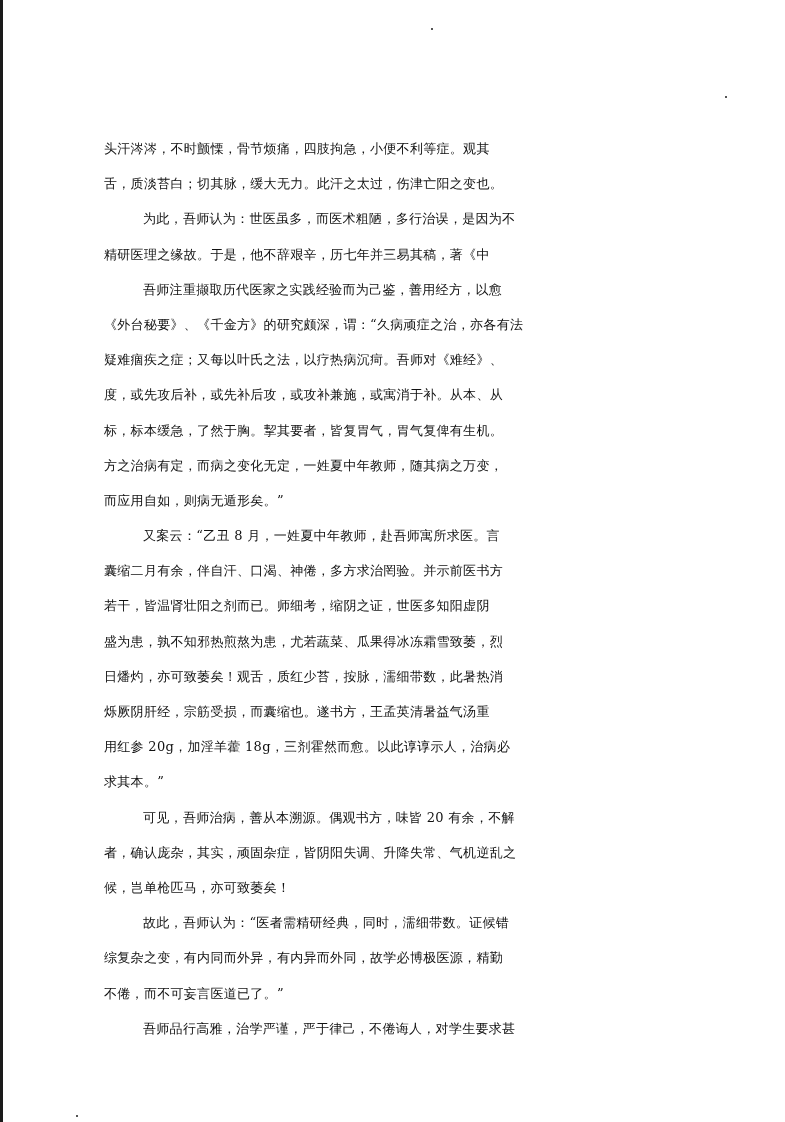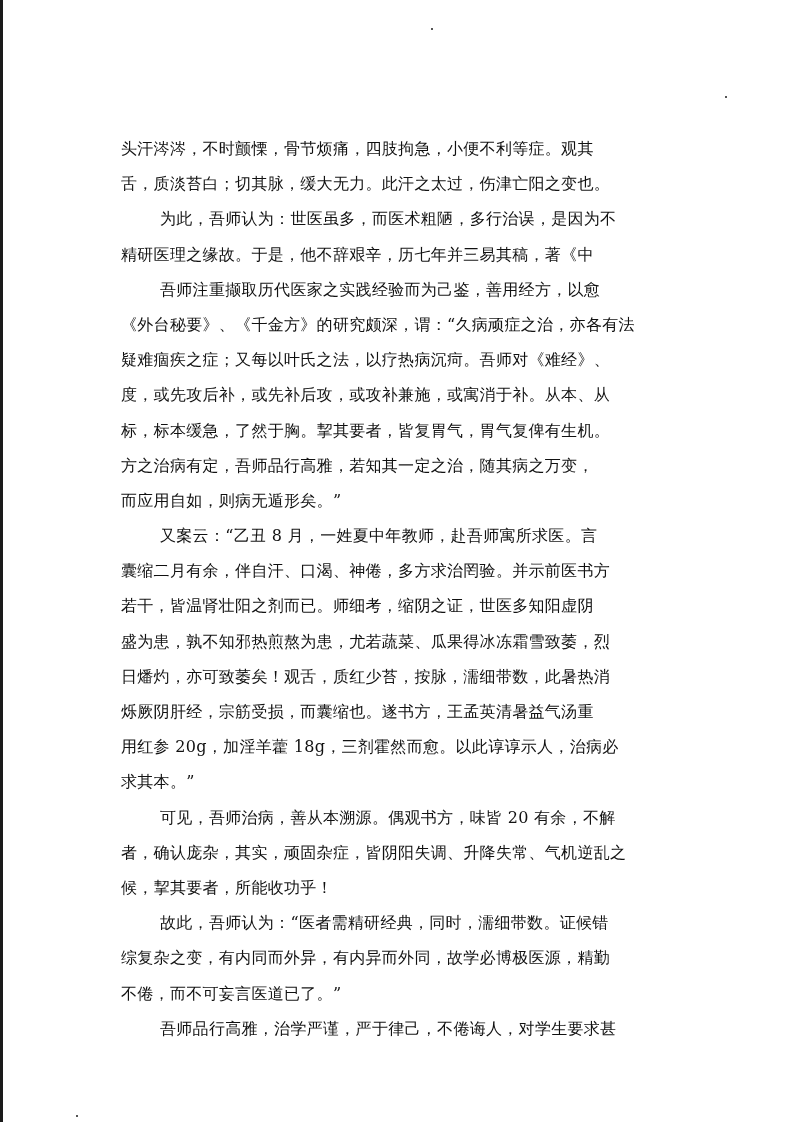--- a/index.html
+++ b/index.html
@@ -31,24 +31,23 @@
     }
     .page-body {
       position: absolute;
       left: 104px;
       top: 131px;
       width: 588px;
     }
     .line {
       height: 35.2px;
       line-height: 35.2px;
-      font-size: 16px;
+      font-size: 13px;
       white-space: nowrap;
       letter-spacing: 0.3px;
-      margin-left: 17px;
     }
     .line.indent {
       padding-left: 39px;
     }
   </style>
 </head>
 <body>
 
 <div class="left-border"></div>
 <div class="speck" style="left:431px;top:28px;"></div>
@@ -58,30 +57,30 @@
 <div class="page-body">
   <div class="line">头汗涔涔，不时颤慄，骨节烦痛，四肢拘急，小便不利等症。观其</div>
   <div class="line">舌，质淡苔白；切其脉，缓大无力。此汗之太过，伤津亡阳之变也。</div>
   <div class="line indent">为此，吾师认为：世医虽多，而医术粗陋，多行治误，是因为不</div>
   <div class="line">精研医理之缘故。于是，他不辞艰辛，历七年并三易其稿，著《中</div>
   <div class="line indent">吾师注重撷取历代医家之实践经验而为己鉴，善用经方，以愈</div>
   <div class="line">《外台秘要》、《千金方》的研究颇深，谓：“久病顽症之治，亦各有法</div>
   <div class="line">疑难痼疾之症；又每以叶氏之法，以疗热病沉疴。吾师对《难经》、</div>
   <div class="line">度，或先攻后补，或先补后攻，或攻补兼施，或寓消于补。从本、从</div>
   <div class="line">标，标本缓急，了然于胸。挈其要者，皆复胃气，胃气复俾有生机。</div>
-  <div class="line">方之治病有定，吾师品行高雅，若知其一定之治，随其病之万变，</div>
+  <div class="line">方之治病有定，而病之变化无定，一姓夏中年教师，随其病之万变，</div>
   <div class="line">而应用自如，则病无遁形矣。”</div>
   <div class="line indent">又案云：“乙丑 8 月，一姓夏中年教师，赴吾师寓所求医。言</div>
   <div class="line">囊缩二月有余，伴自汗、口渴、神倦，多方求治罔验。并示前医书方</div>
   <div class="line">若干，皆温肾壮阳之剂而已。师细考，缩阴之证，世医多知阳虚阴</div>
   <div class="line">盛为患，孰不知邪热煎熬为患，尤若蔬菜、瓜果得冰冻霜雪致萎，烈</div>
   <div class="line">日燔灼，亦可致萎矣！观舌，质红少苔，按脉，濡细带数，此暑热消</div>
   <div class="line">烁厥阴肝经，宗筋受损，而囊缩也。遂书方，王孟英清暑益气汤重</div>
   <div class="line">用红参 20g，加淫羊藿 18g，三剂霍然而愈。以此谆谆示人，治病必</div>
   <div class="line">求其本。”</div>
   <div class="line indent">可见，吾师治病，善从本溯源。偶观书方，味皆 20 有余，不解</div>
   <div class="line">者，确认庞杂，其实，顽固杂症，皆阴阳失调、升降失常、气机逆乱之</div>
-  <div class="line">候，挈其要者，所能收功乎！</div>
+  <div class="line">候，岂单枪匹马，亦可致萎矣！</div>
   <div class="line indent">故此，吾师认为：“医者需精研经典，同时，濡细带数。证候错</div>
   <div class="line">综复杂之变，有内同而外异，有内异而外同，故学必博极医源，精勤</div>
   <div class="line">不倦，而不可妄言医道已了。”</div>
   <div class="line indent">吾师品行高雅，治学严谨，严于律己，不倦诲人，对学生要求甚</div>
 </div>
 
 </body></html>

